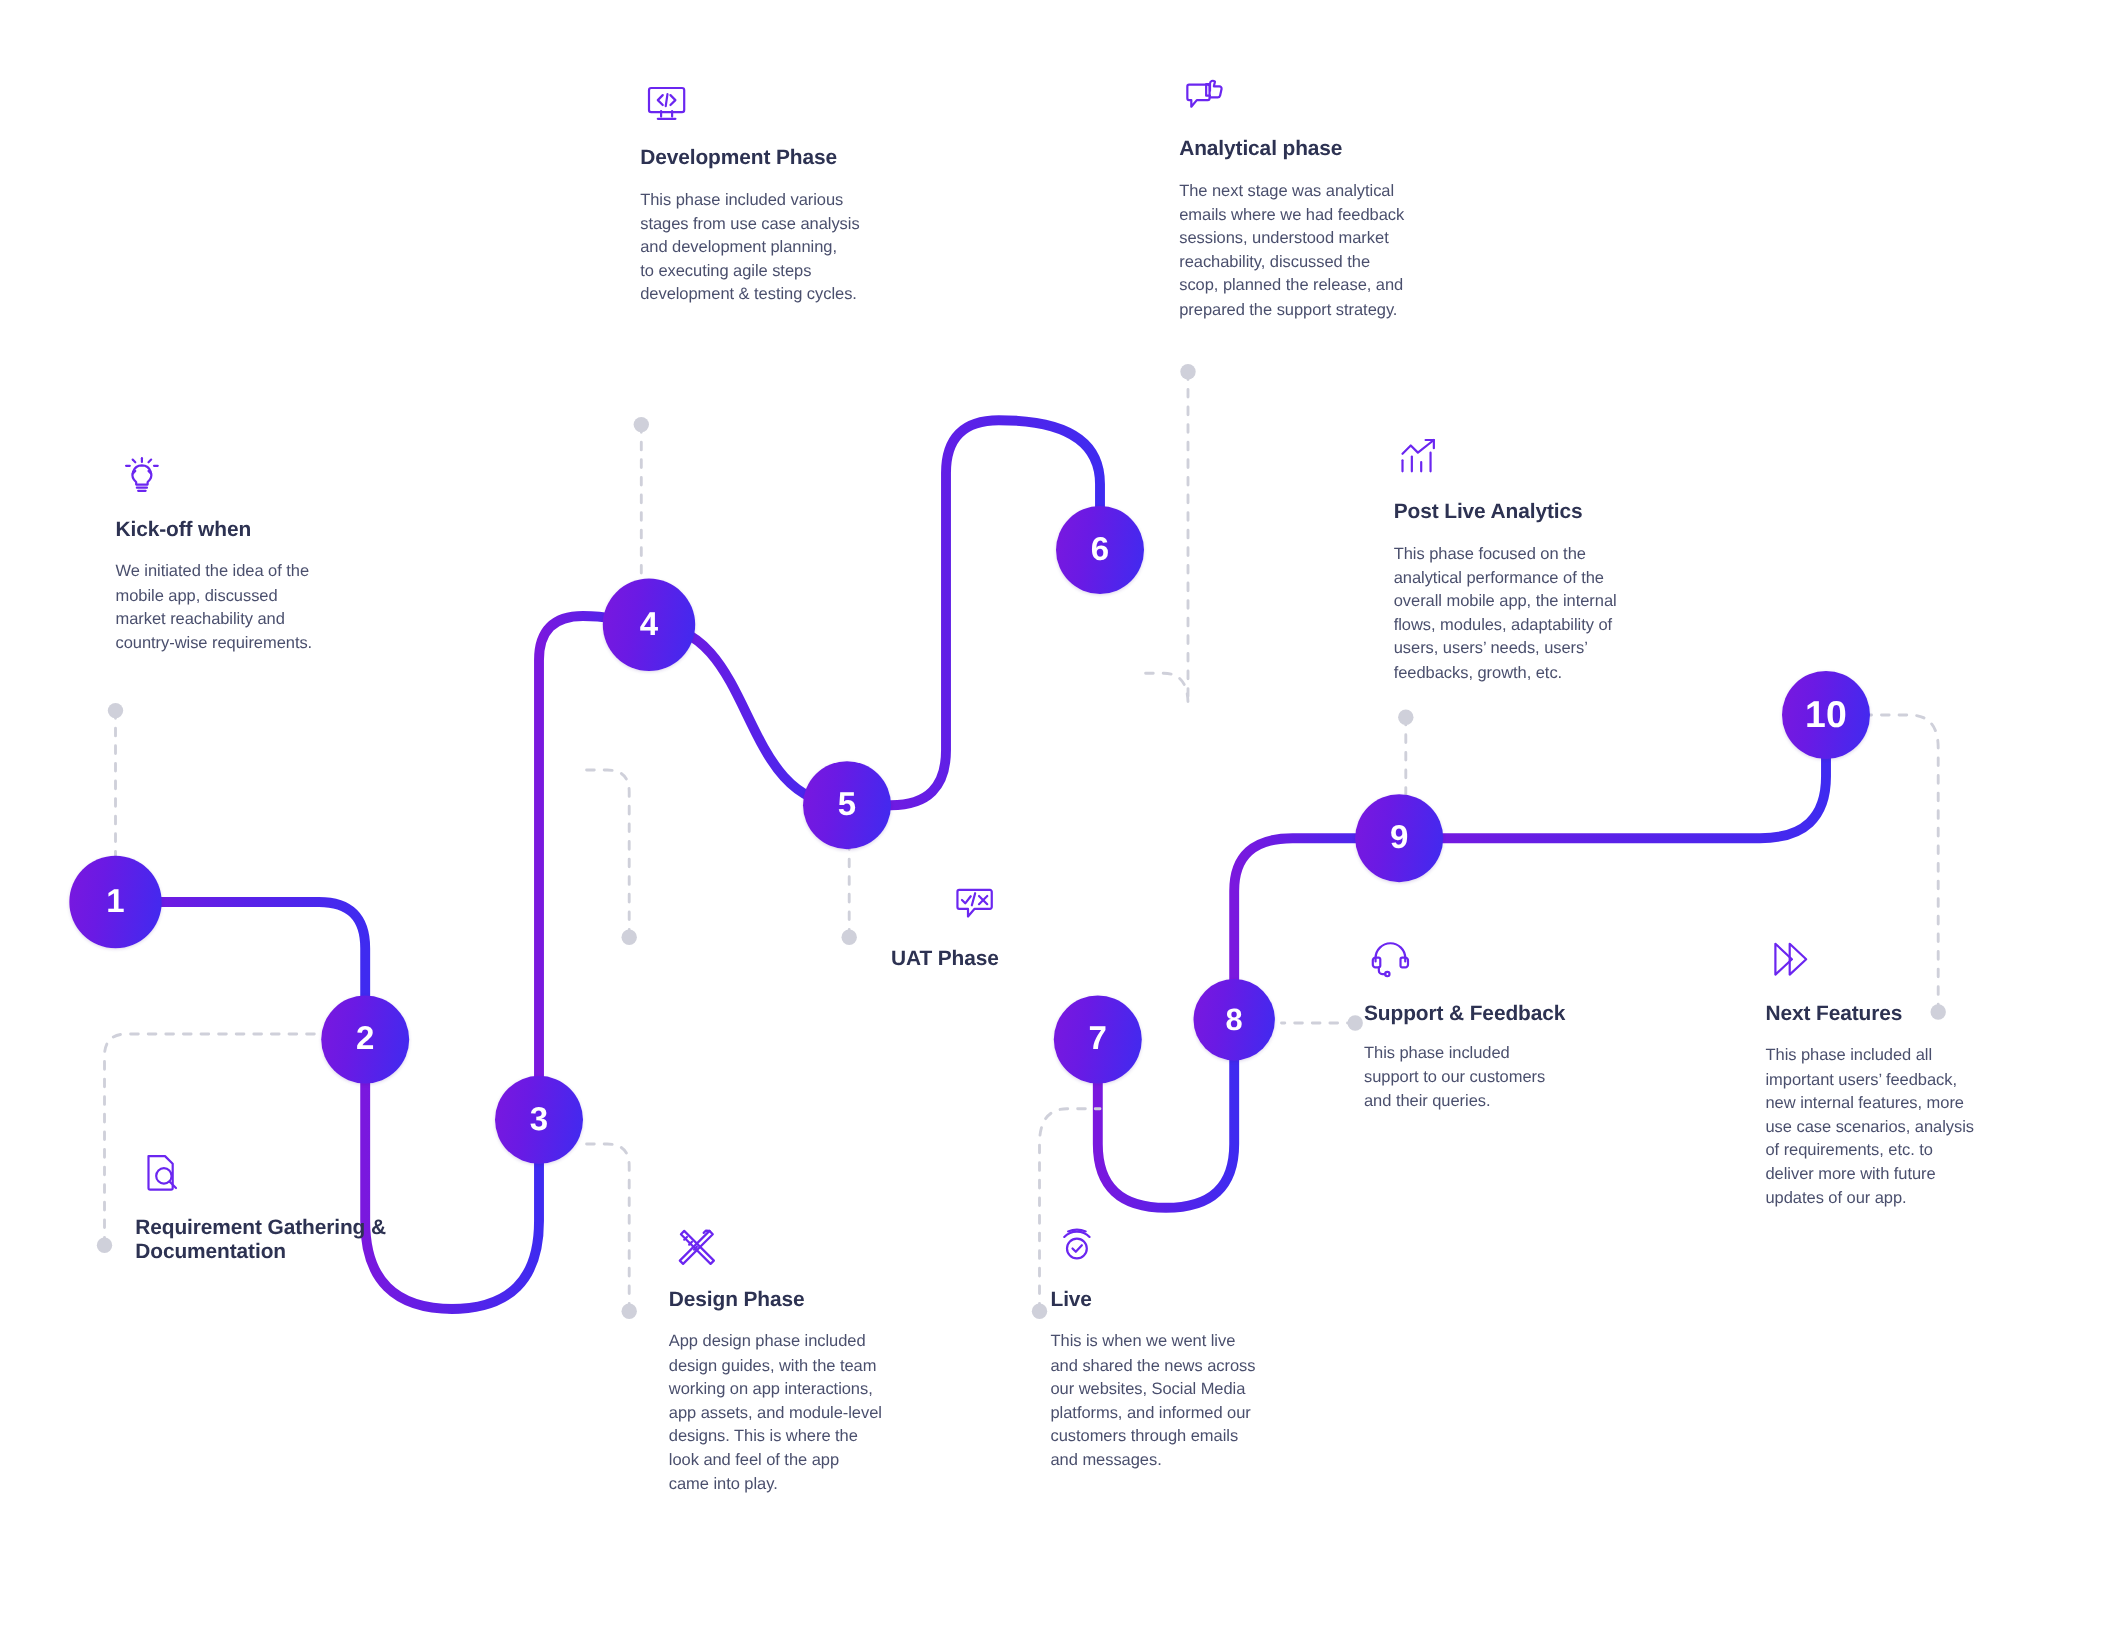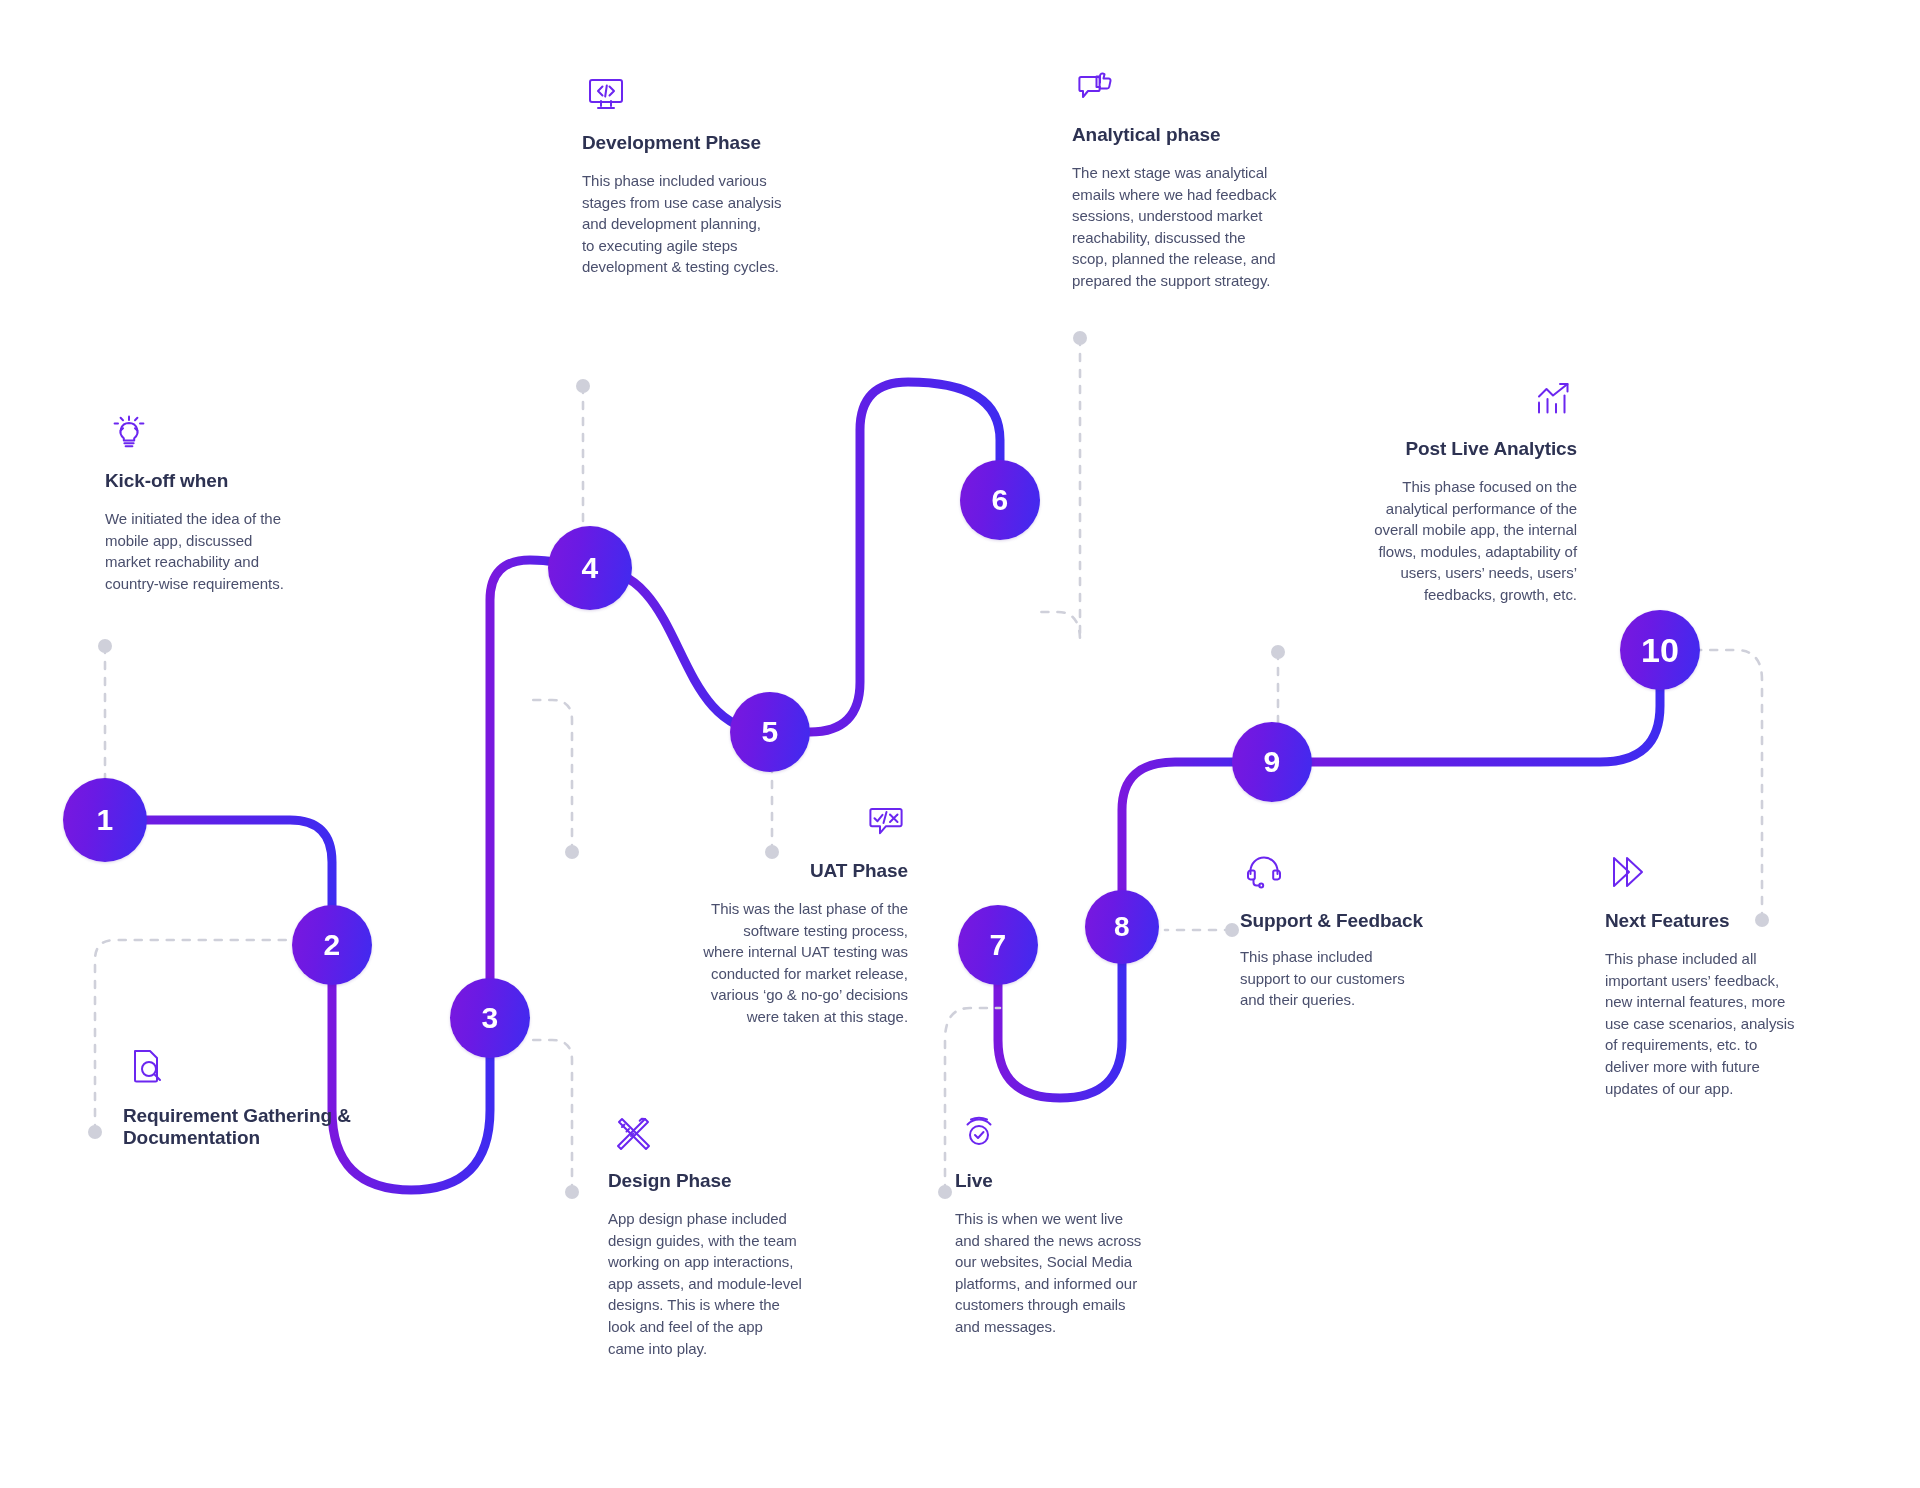--- a/index.html
+++ b/index.html
@@ -227,26 +227,20 @@
     <span class="icon">
       <svg width="44" height="44" viewBox="0 0 44 44" fill="none" stroke="#6b26f0" stroke-width="2" stroke-linecap="round" stroke-linejoin="round">
         <path d="M8 9 h28 a1.6 1.6 0 0 1 1.6 1.6 v14 A1.6 1.6 0 0 1 36 26.2 h-14 l-6 7 v-7 H8 A1.6 1.6 0 0 1 6.4 24.6 v-14 A1.6 1.6 0 0 1 8 9 z"></path>
         <path d="M10.5 18.2 l3 3 5 -6.4"></path>
         <path d="M22.5 12 L19.5 23"></path>
         <path d="M26 14.5 l7.5 7.5"></path>
           <path d="M33.5 14.5 l-7.5 7.5"></path>
       </svg>
     </span>
     <h3>UAT Phase</h3>
-    <p>This was the last phase of the
-software testing process,
-where internal UAT testing was
-conducted for market release,
-various ‘go &amp; no-go’ decisions
-were taken at this stage.</p>
   </div>
 
   <div class="block" style="left:1072px;top:64px;width:310px;">
     <span class="icon">
       <svg width="44" height="44" viewBox="0 0 44 44" fill="none" stroke="#6b26f0" stroke-width="2" stroke-linecap="round" stroke-linejoin="round">
         <path d="M7 13 h17 a1.6 1.6 0 0 1 1.6 1.6 v10.8 A1.6 1.6 0 0 1 24 27 H14 l-5 6 v-6 H7 A1.6 1.6 0 0 1 5.4 25.4 V14.6 A1.6 1.6 0 0 1 7 13 z"></path>
         <path d="M26 18.5 v-6.5 a2.6 2.6 0 0 1 4.2 -2 l0.3 0.3 -1 4.2 h5 a2 2 0 0 1 2 2.4 l-1.3 6 a2.2 2.2 0 0 1 -2.1 1.7 H26"></path>
         <path d="M26 12.5 h-3.5 v10.5 H26"></path>
       </svg>
     </span>
@@ -287,21 +281,21 @@
         <circle cx="19.2" cy="35.5" r="2"></circle>
       </svg>
     </span>
     <h3>Support &amp;
 Feedback</h3>
     <p>This phase included
 support to our customers
 and their queries.</p>
   </div>
 
-  <div class="block" style="left:1267px;top:378px;width:310px;text-align:right;">
+  <div class="block" style="left:1267px;top:394px;width:310px;">
     <span class="icon">
       <svg width="44" height="44" viewBox="0 0 44 44" fill="none" stroke="#6b26f0" stroke-width="2" stroke-linecap="round" stroke-linejoin="round">
         <path d="M6 18.5 L13.5 11 l6.5 6.5 L34.5 6"></path>
         <path d="M27 6 h7.5 v7.5"></path>
         <path d="M6 24.5 v10"></path>
           <path d="M14.5 21 v13.5"></path>
           <path d="M23 26 v8.5"></path>
           <path d="M31.5 17.5 v17"></path>
       </svg>
     </span>

